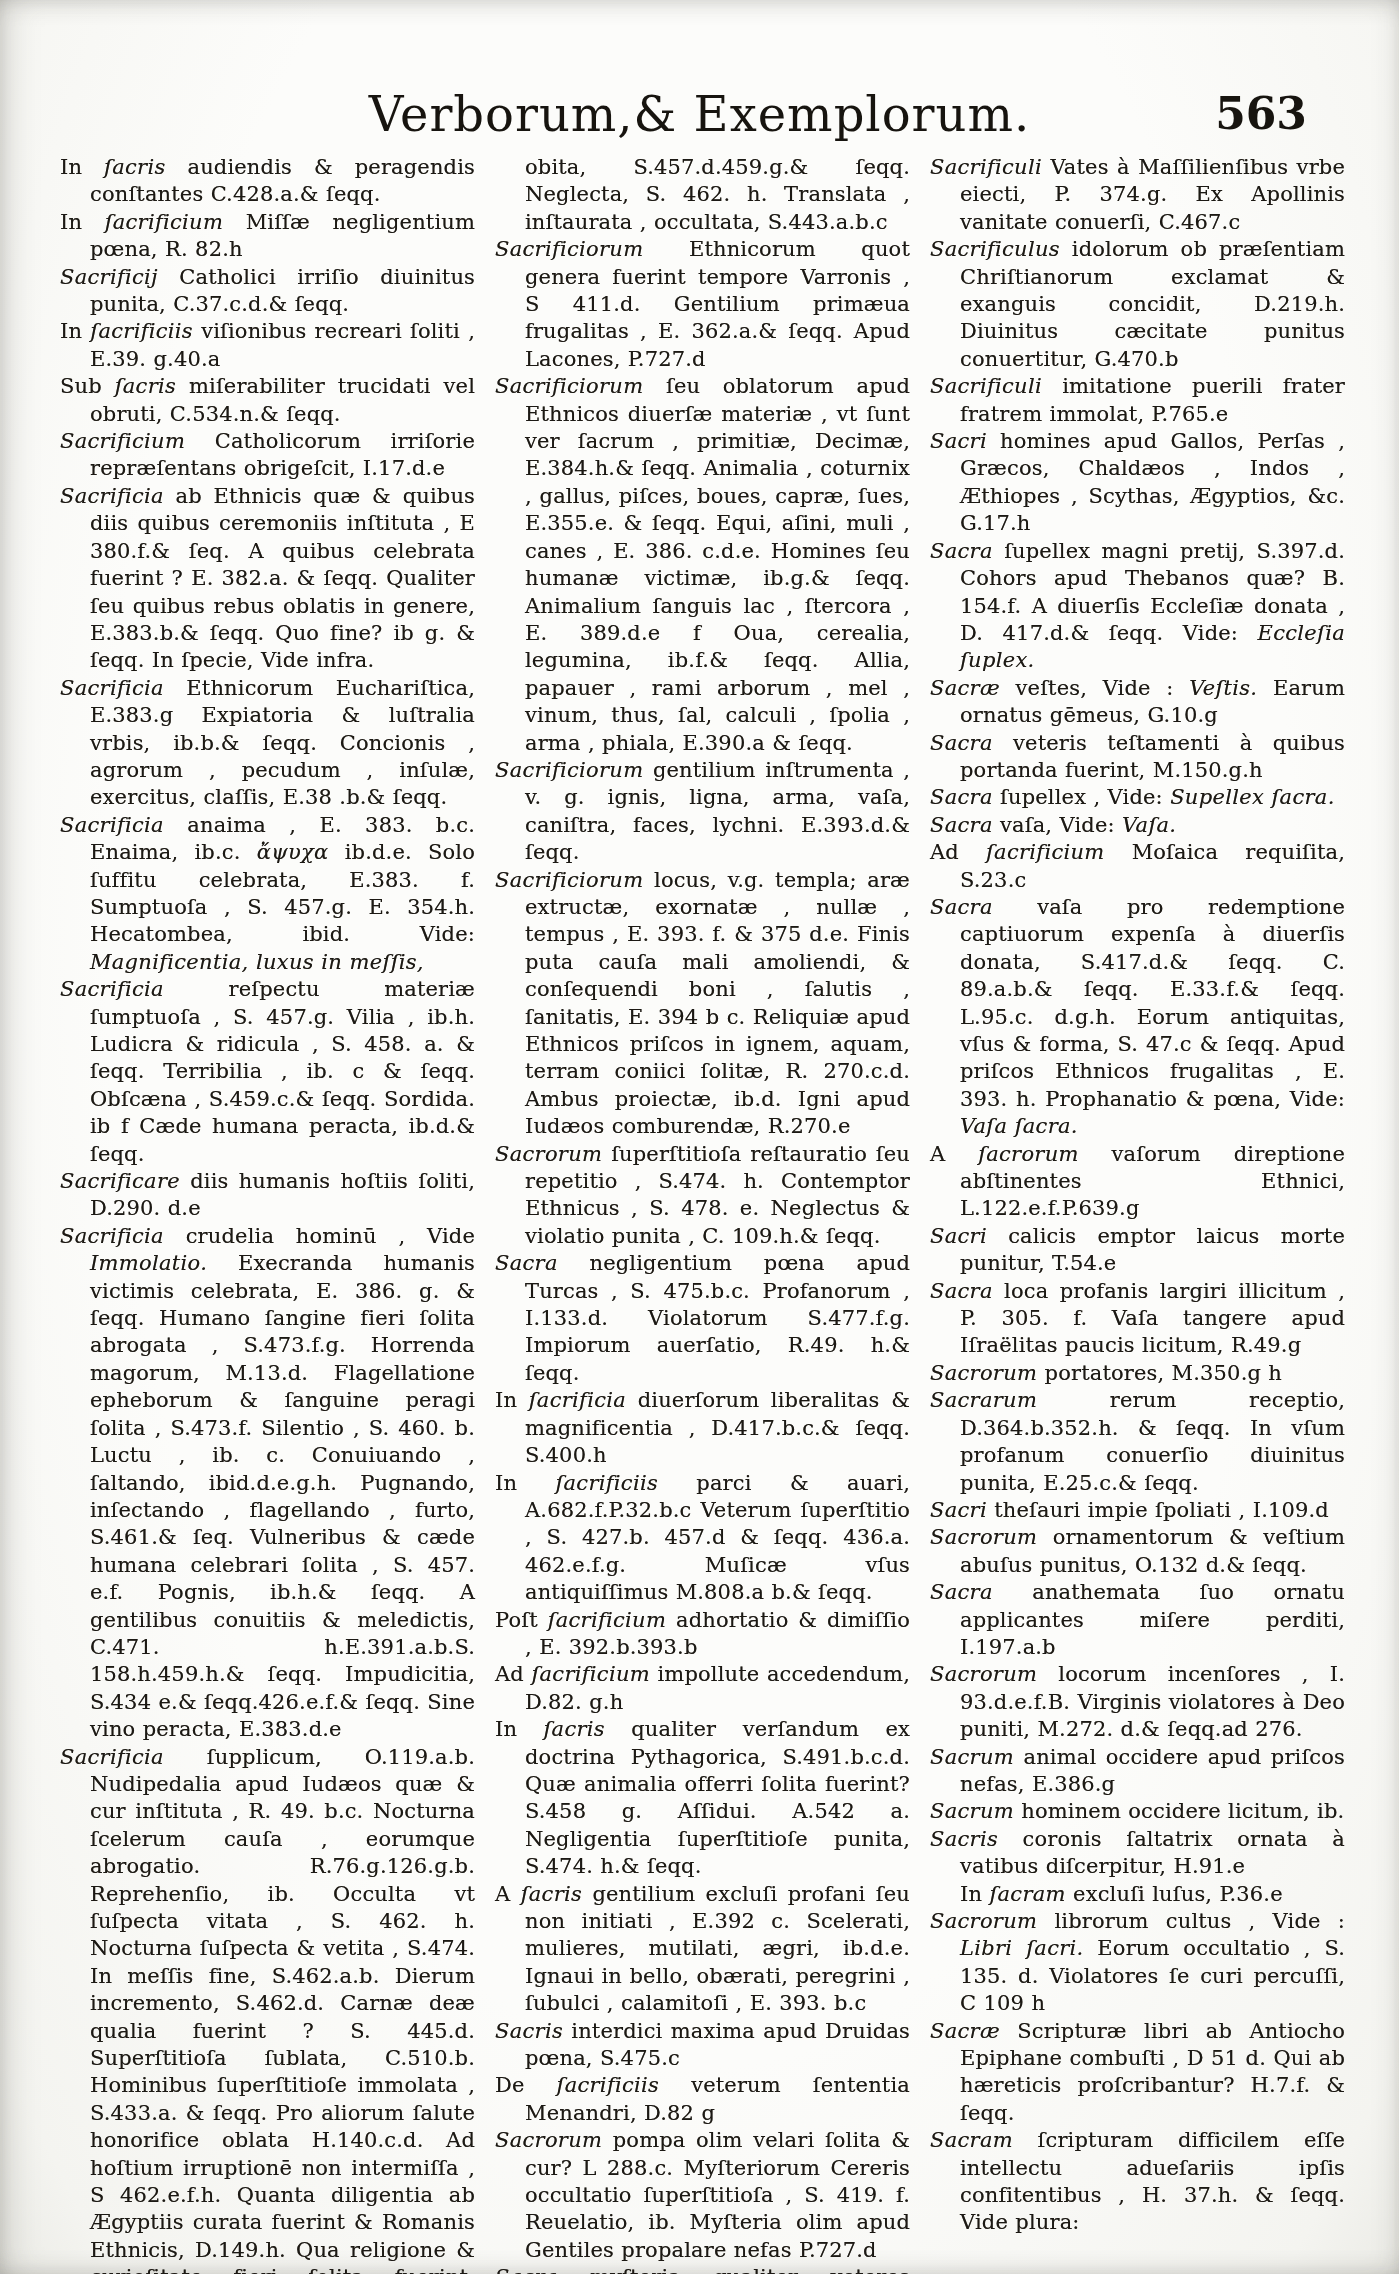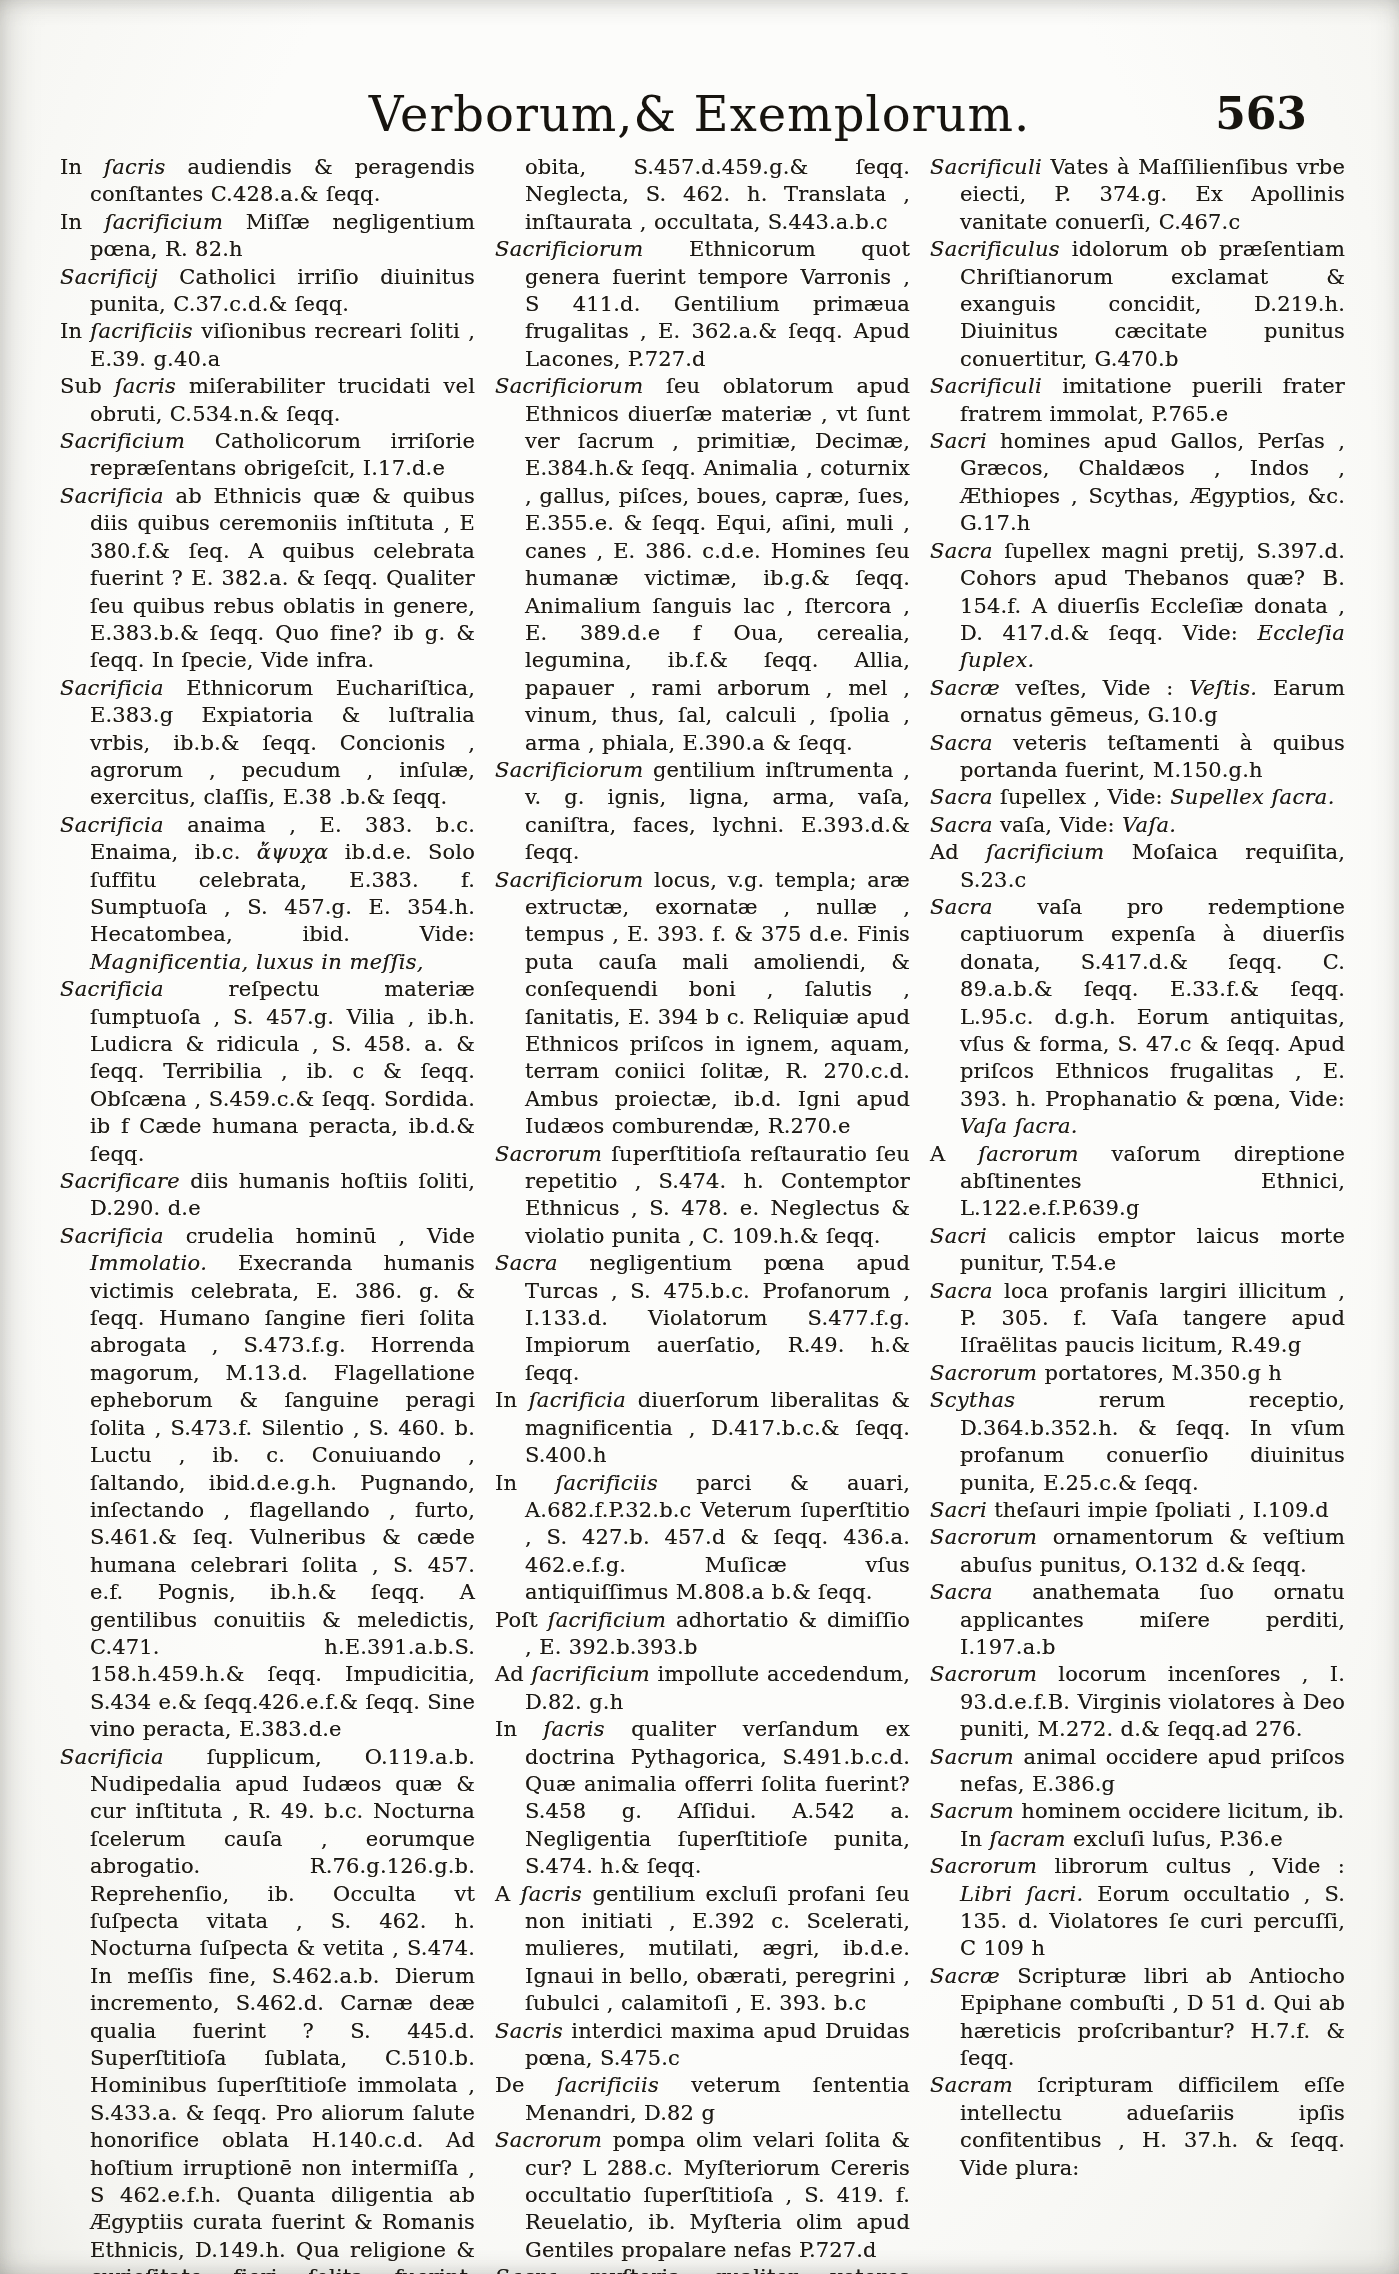--- a/index.html
+++ b/index.html
@@ -104,26 +104,27 @@
         <p class="entry"><em>Sacræ</em><span> veſtes, Vide : </span><em>Veſtis.</em><span> Earum ornatus gēmeus, G.10.g</span></p>
         <p class="entry"><em>Sacra</em><span> veteris teſtamenti à quibus portanda fuerint, M.150.g.h</span></p>
         <p class="entry"><em>Sacra</em><span> ſupellex , Vide: </span><em>Supellex ſacra.</em></p>
         <p class="entry"><em>Sacra</em><span> vaſa, Vide: </span><em>Vaſa.</em></p>
         <p class="entry"><span>Ad </span><em>ſacrificium</em><span> Moſaica requiſita, S.23.c</span></p>
         <p class="entry"><em>Sacra</em><span> vaſa pro redemptione captiuorum expenſa à diuerſis donata, S.417.d.&amp; ſeqq. C. 89.a.b.&amp; ſeqq. E.33.f.&amp; ſeqq. L.95.c. d.g.h. Eorum antiquitas, vſus &amp; forma, S. 47.c &amp; ſeqq. Apud priſcos Ethnicos frugalitas , E. 393. h. Prophanatio &amp; pœna, Vide: </span><em>Vaſa ſacra.</em></p>
         <p class="entry"><span>A </span><em>ſacrorum</em><span> vaſorum direptione abſtinentes Ethnici, L.122.e.f.P.639.g</span></p>
         <p class="entry"><em>Sacri</em><span> calicis emptor laicus morte punitur, T.54.e</span></p>
         <p class="entry"><em>Sacra</em><span> loca profanis largiri illicitum , P. 305. f. Vaſa tangere apud Iſraëlitas paucis licitum, R.49.g</span></p>
         <p class="entry"><em>Sacrorum</em><span> portatores, M.350.g h</span></p>
-        <p class="entry"><em>Scythas</em><span> rerum receptio, D.364.b.352.h. &amp; ſeqq. In vſum profanum conuerſio diuinitus punita, E.25.c.&amp; ſeqq.</span></p>
+        <p class="entry"><em>Sacrarum</em><span> rerum receptio, D.364.b.352.h. &amp; ſeqq. In vſum profanum conuerſio diuinitus punita, E.25.c.&amp; ſeqq.</span></p>
         <p class="entry"><em>Sacri</em><span> theſauri impie ſpoliati , I.109.d</span></p>
         <p class="entry"><em>Sacrorum</em><span> ornamentorum &amp; veſtium abuſus punitus, O.132 d.&amp; ſeqq.</span></p>
         <p class="entry"><em>Sacra</em><span> anathemata ſuo ornatu applicantes miſere perditi, I.197.a.b</span></p>
         <p class="entry"><em>Sacrorum</em><span> locorum incenſores , I. 93.d.e.f.B. Virginis violatores à Deo puniti, M.272. d.&amp; ſeqq.ad 276.</span></p>
         <p class="entry"><em>Sacrum</em><span> animal occidere apud priſcos nefas, E.386.g</span></p>
         <p class="entry"><em>Sacrum</em><span> hominem occidere licitum, ib.</span></p>
+        <p class="entry"><em>Sacris</em><span> coronis ſaltatrix ornata à vatibus diſcerpitur, H.91.e</span></p>
         <p class="entry cont"><span>In </span><em>ſacram</em><span> excluſi luſus, P.36.e</span></p>
         <p class="entry"><em>Sacrorum</em><span> librorum cultus , Vide : </span><em>Libri ſacri.</em><span> Eorum occultatio , S. 135. d. Violatores ſe curi percuſſi, C 109 h</span></p>
         <p class="entry"><em>Sacræ</em><span> Scripturæ libri ab Antiocho Epiphane combuſti , D 51 d. Qui ab hæreticis proſcribantur? H.7.f. &amp; ſeqq.</span></p>
         <p class="entry"><em>Sacram</em><span> ſcripturam difficilem eſſe intellectu adueſariis ipſis confitentibus , H. 37.h. &amp; ſeqq. Vide plura: </span></p>
       </div>
     </div>
 </div>
 
 </body></html>

